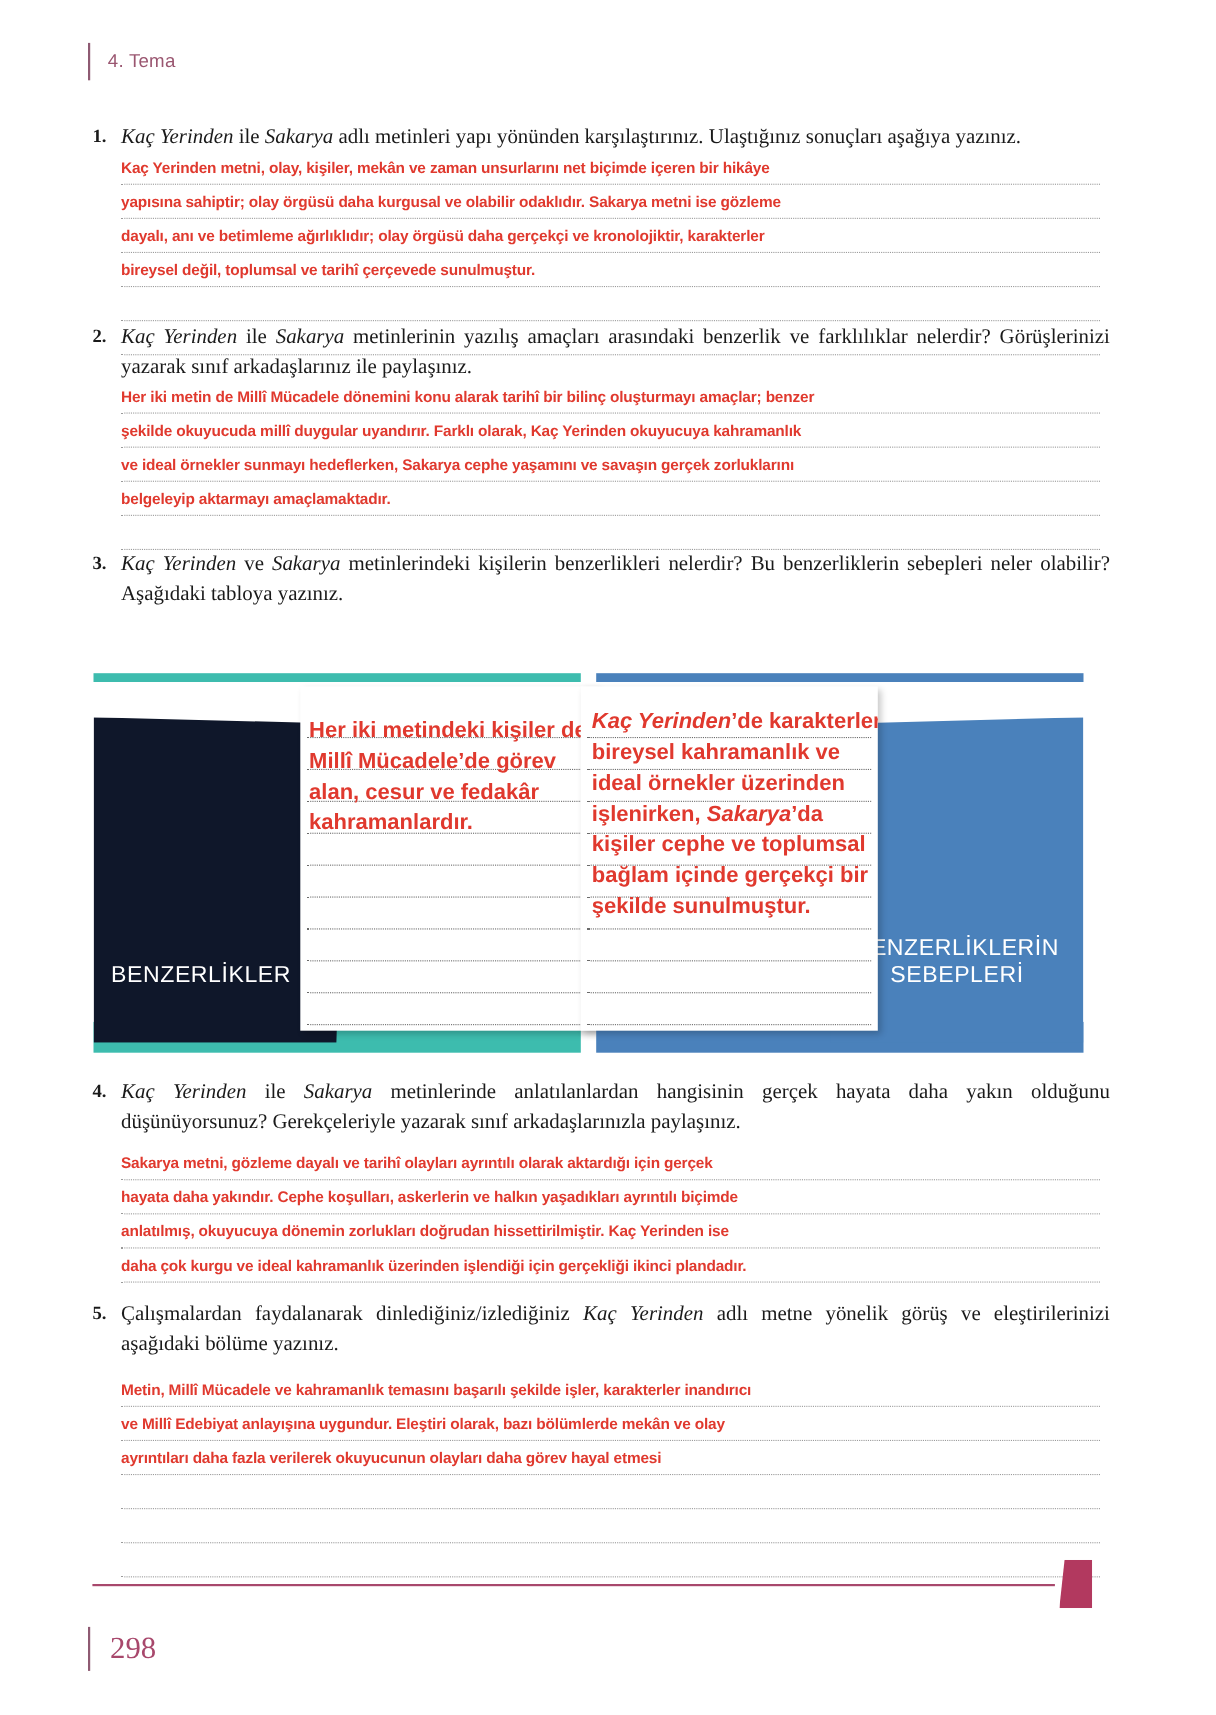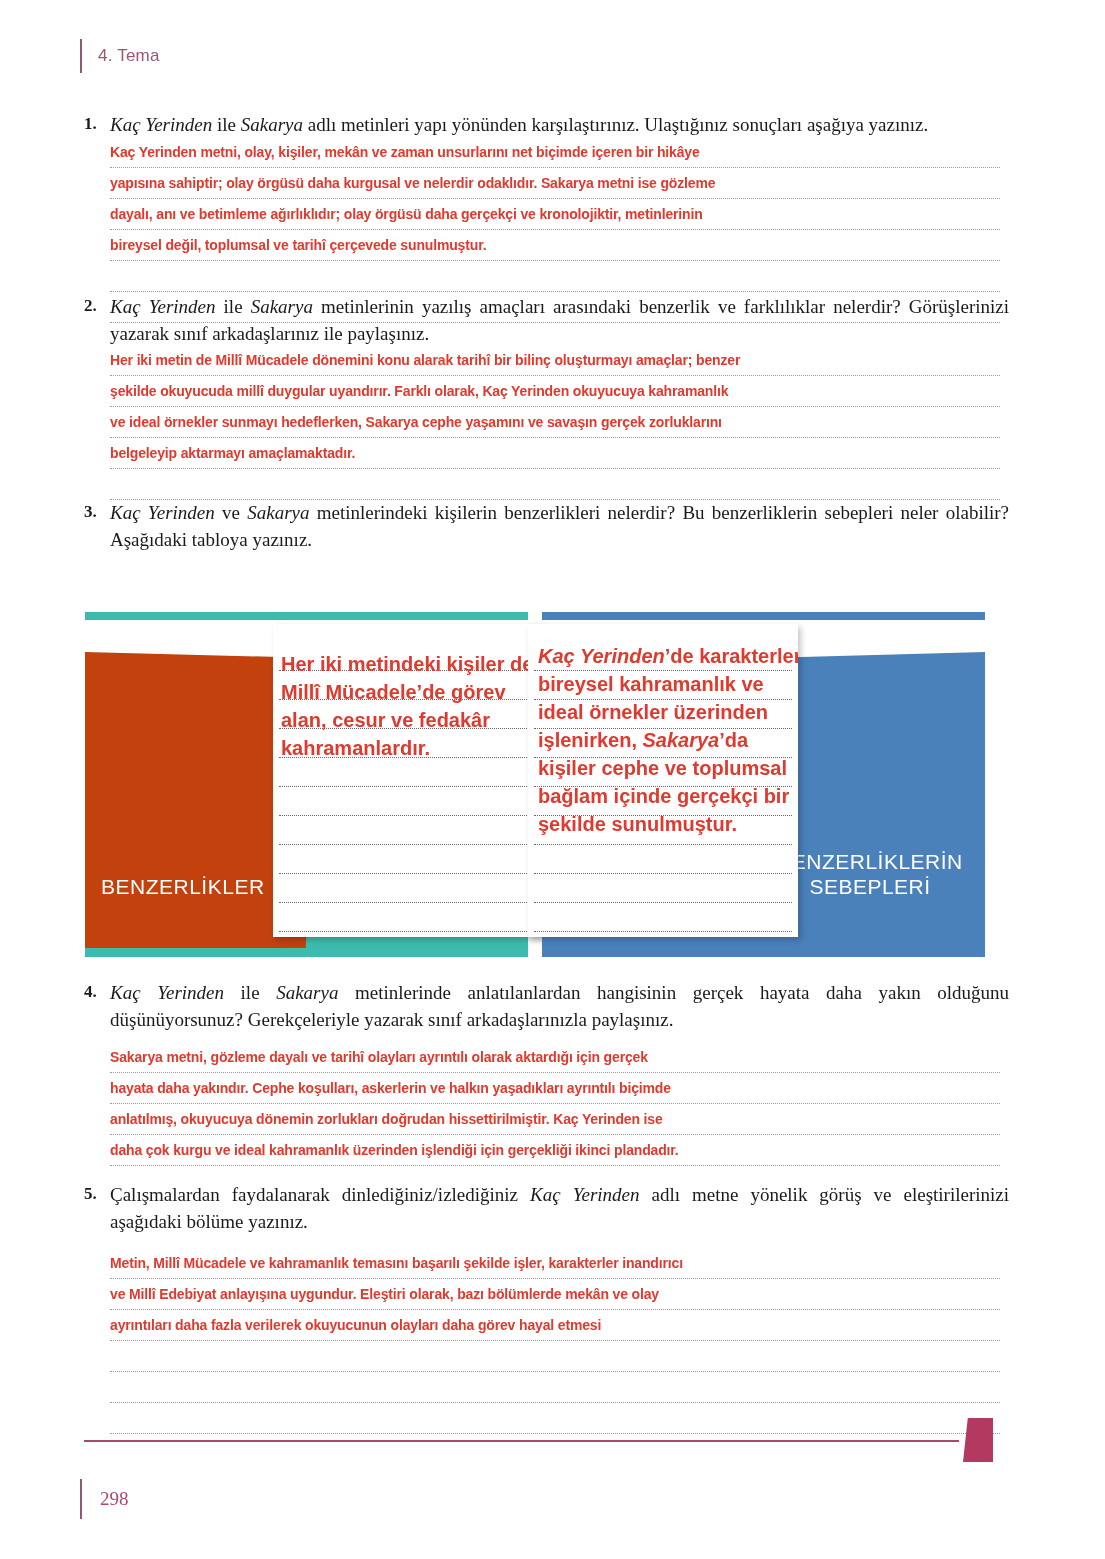--- a/index.html
+++ b/index.html
@@ -133,21 +133,21 @@
 
   
   .slab {
     position: absolute;
     top: 40px;
     width: 230px;
     height: 296px;
   }
   .panel.left .slab {
     left: 0;
-    background: #c2410c;
+    background: #0f172a;
     clip-path: polygon(0 0, 100% 2%, 96% 100%, 0 100%);
   }
   .panel.right .slab {
     right: 0;
     background: #4a81bb;
     clip-path: polygon(4% 2%, 100% 0, 100% 100%, 0 100%);
   }
   .slab-label {
     position: absolute;
     bottom: 48px;
@@ -227,21 +227,21 @@
     height: 42px;
   }
   .pagenum-rule {
     width: 2px;
     height: 40px;
     background: #8e5a72;
     margin-right: 18px;
   }
   .pagenum {
     font-family: "Liberation Serif", serif;
-    font-size: 19px;
+    font-size: 28px;
     color: #a8486c;
   }
 </style>
 </head>
 <body>
 
 <div class="page">
 
   <div class="header">
     <div class="header-rule"></div>
@@ -252,24 +252,24 @@
     <div class="qrow">
       <div class="qnum">1.</div>
       <div class="qtext"><span class="ital">Kaç Yerinden</span><span> ile </span><span class="ital">Sakarya</span><span> adlı metinleri yapı yönünden karşılaştırınız. Ulaştığınız sonuçları aşağıya yazınız.</span></div>
     </div>
   </div>
   <div class="answer" style="top:137px;">
     <div class="ans-line">
         <div class="ans-text">Kaç Yerinden metni, olay, kişiler, mekân ve zaman unsurlarını net biçimde içeren bir hikâye</div>
       </div>
     <div class="ans-line">
-        <div class="ans-text">yapısına sahiptir; olay örgüsü daha kurgusal ve nelerdir odaklıdır. Sakarya metni ise gözleme</div>
-      </div>
-    <div class="ans-line">
-        <div class="ans-text">dayalı, anı ve betimleme ağırlıklıdır; olay örgüsü daha gerçekçi ve kronolojiktir, metinlerinin</div>
+        <div class="ans-text">yapısına sahiptir; olay örgüsü daha kurgusal ve olabilir odaklıdır. Sakarya metni ise gözleme</div>
+      </div>
+    <div class="ans-line">
+        <div class="ans-text">dayalı, anı ve betimleme ağırlıklıdır; olay örgüsü daha gerçekçi ve kronolojiktir, karakterler</div>
       </div>
     <div class="ans-line">
         <div class="ans-text">bireysel değil, toplumsal ve tarihî çerçevede sunulmuştur.</div>
       </div>
     <div class="ans-line">
         <div class="ans-text"></div>
       </div>
     <div class="ans-line">
         <div class="ans-text"></div>
       </div>

